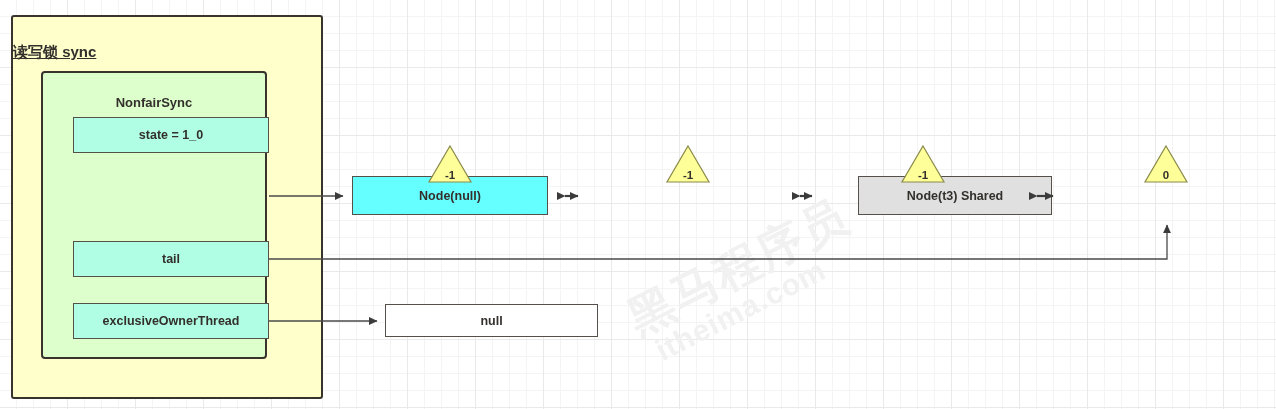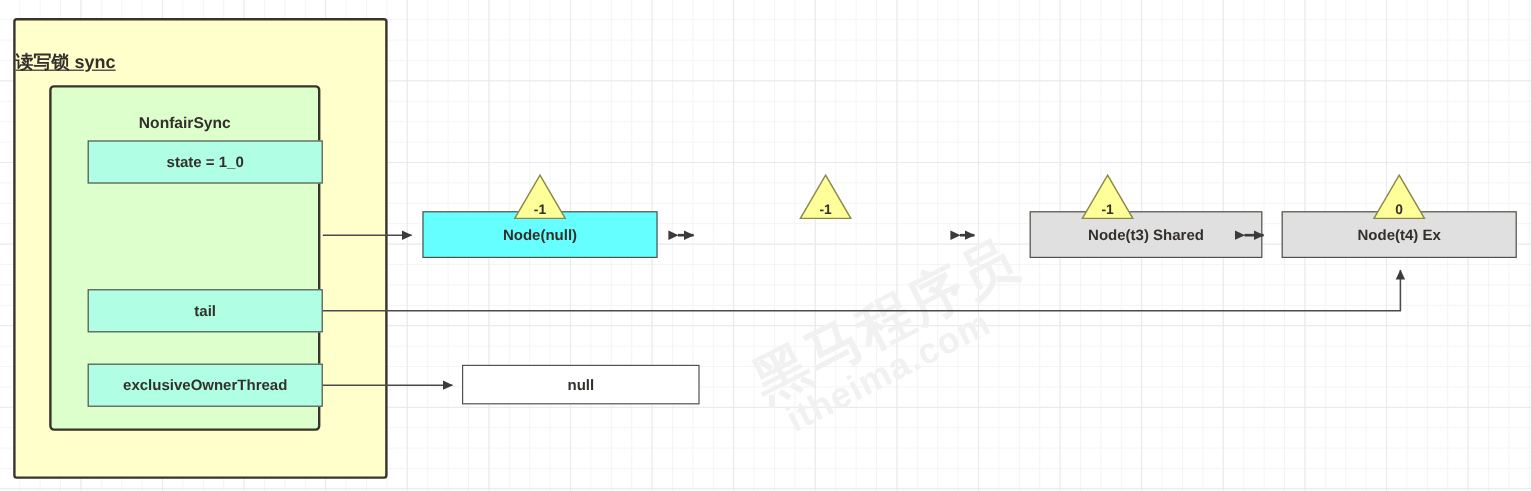--- a/index.html
+++ b/index.html
@@ -187,36 +187,33 @@
   <div class="box field" style="top:117px;">
     <span>state = 1_0</span>
   </div>
   <div class="box field" style="top:303px;">
     <span>exclusiveOwnerThread</span>
   </div>
   <div class="box field" style="top:241px;">
     <span>tail</span>
   </div>
 
-  <div class="box plainbox" style="left:385px; top:304px; width:198px; height:33px;">
+  <div class="box plainbox" style="left:385px; top:304px; width:213px; height:33px;">
     <span>null</span>
   </div>
 
   <div class="box node cyan-light" style="left:352px; width:196px;">
     <span>Node(null)</span>
   </div>
 
 
   <div class="box node grey" style="left:826px; width:194px;margin-left:32px;">
     <span>Node(t3) Shared</span>
   </div>
 
-  <div class="box node grey" style="left:1068px; width:196px;">
-    <span>Node(t4) Ex</span>
-  </div>
 
   <div class="flag" style="left:427px; top:144px;">
     <svg width="46" height="40" viewBox="0 0 46 40">
       <polygon points="23,2 44,38 2,38" fill="#ffff99" stroke="#8a8a4a" stroke-width="1.2"></polygon>
     </svg>
     <span class="flag-label">-1</span>
   </div>
 
   <div class="flag" style="left:665px; top:144px;">
     <svg width="46" height="40" viewBox="0 0 46 40">

